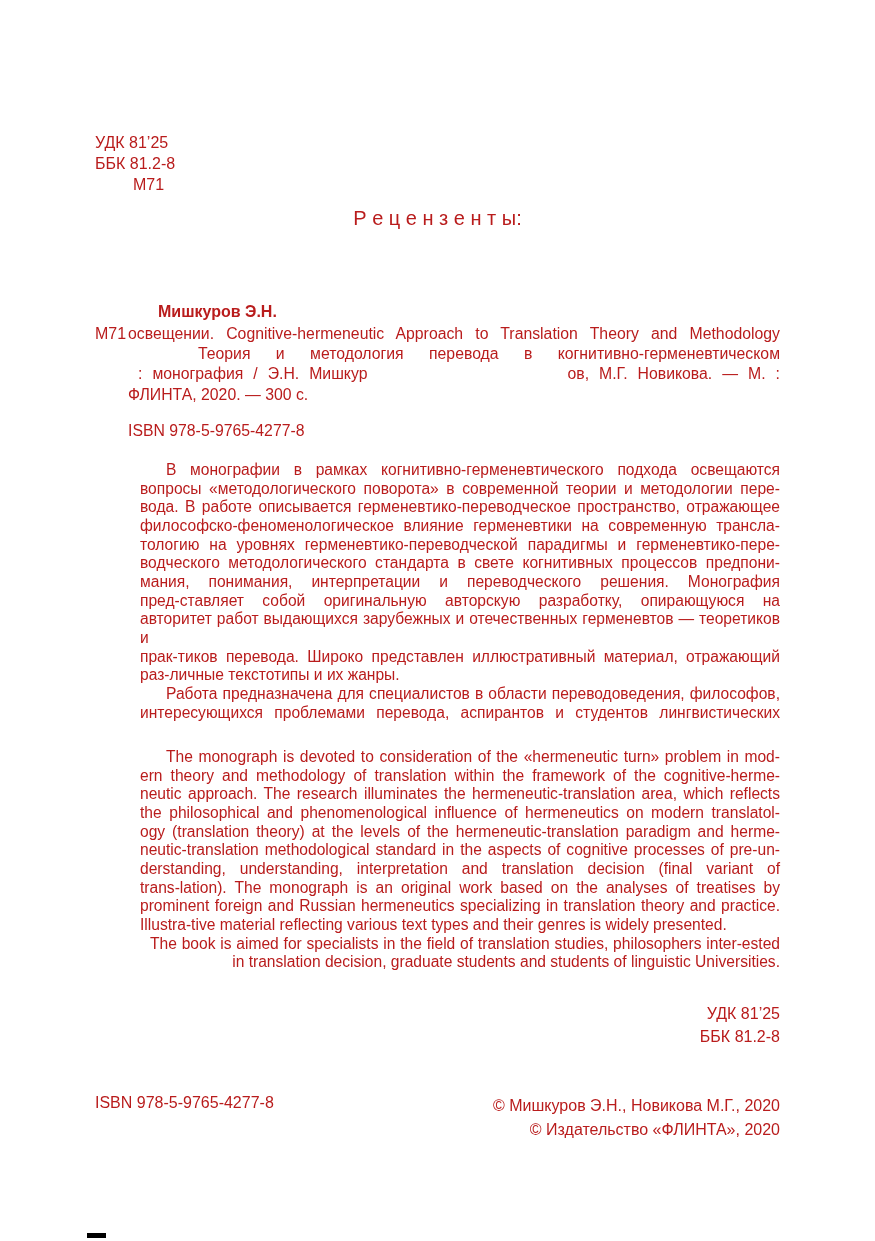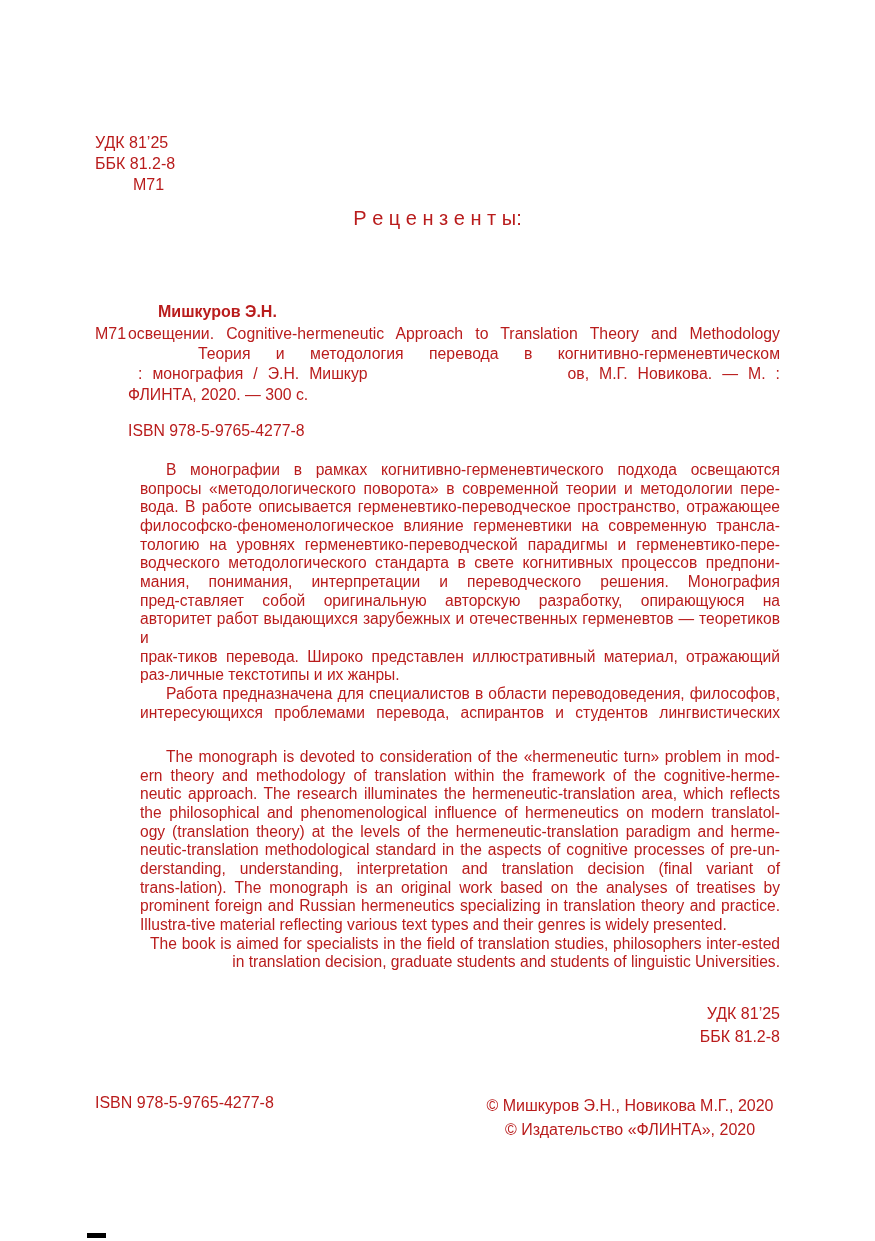--- a/index.html
+++ b/index.html
@@ -97,21 +97,21 @@
     right: 95px;
     top: 1094px;
     display: flex;
     justify-content: space-between;
     align-items: flex-start;
     font-size: 16px;
   }
   .footer .copyright {
     width: 300px;
     line-height: 23.5px;
-    text-align: center;
+    text-align: right;
   }
 
   .scan-artifact {
     position: absolute;
     left: 87px;
     top: 1233px;
     width: 19px;
     height: 5px;
     background: #000000;
   }

